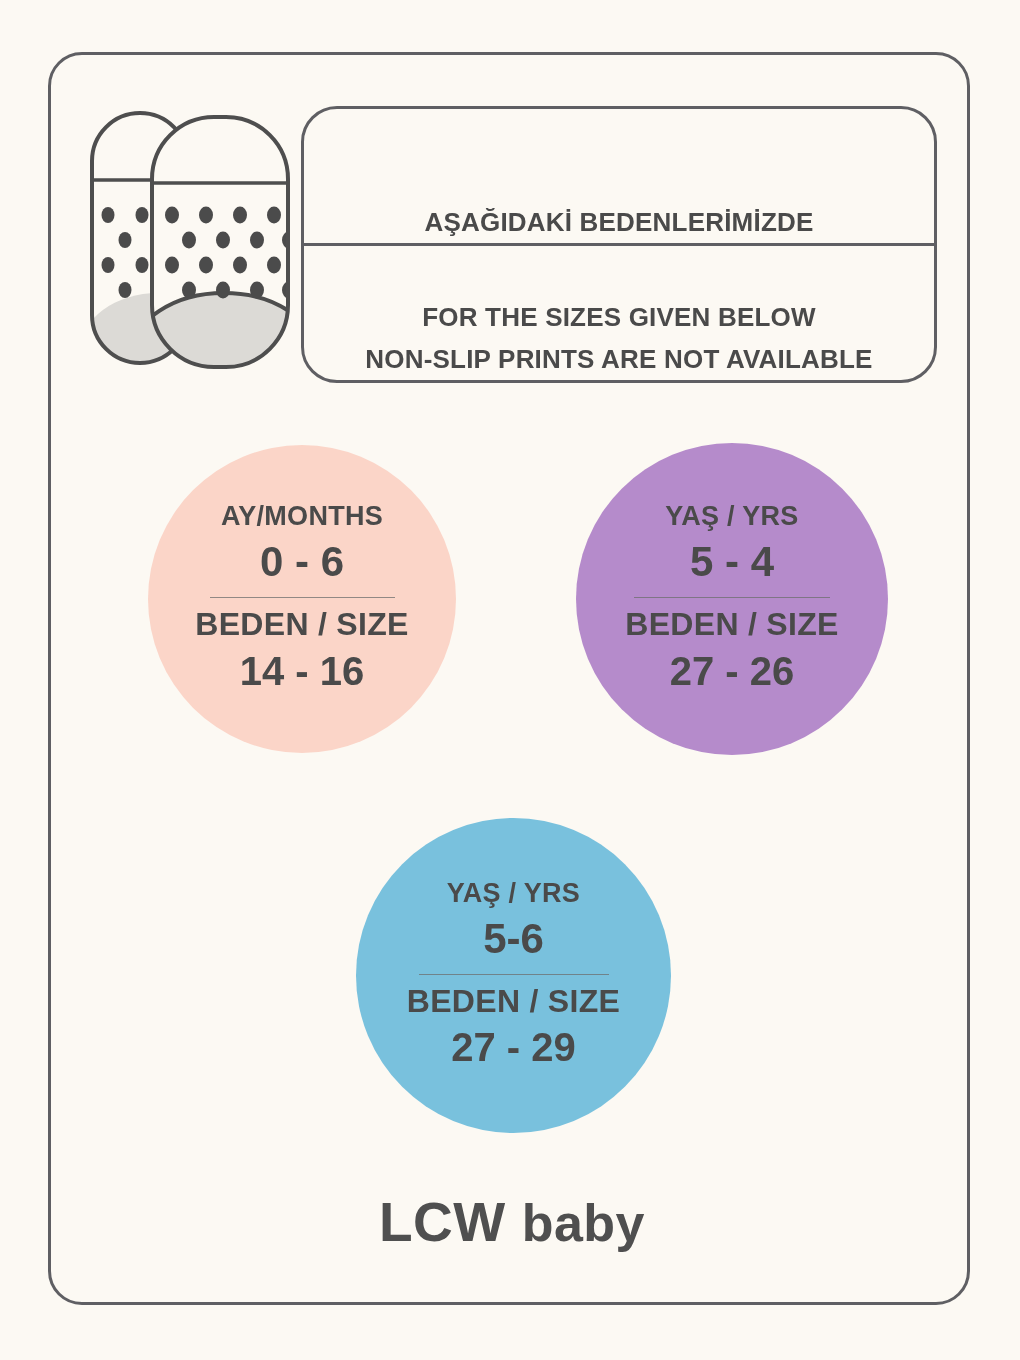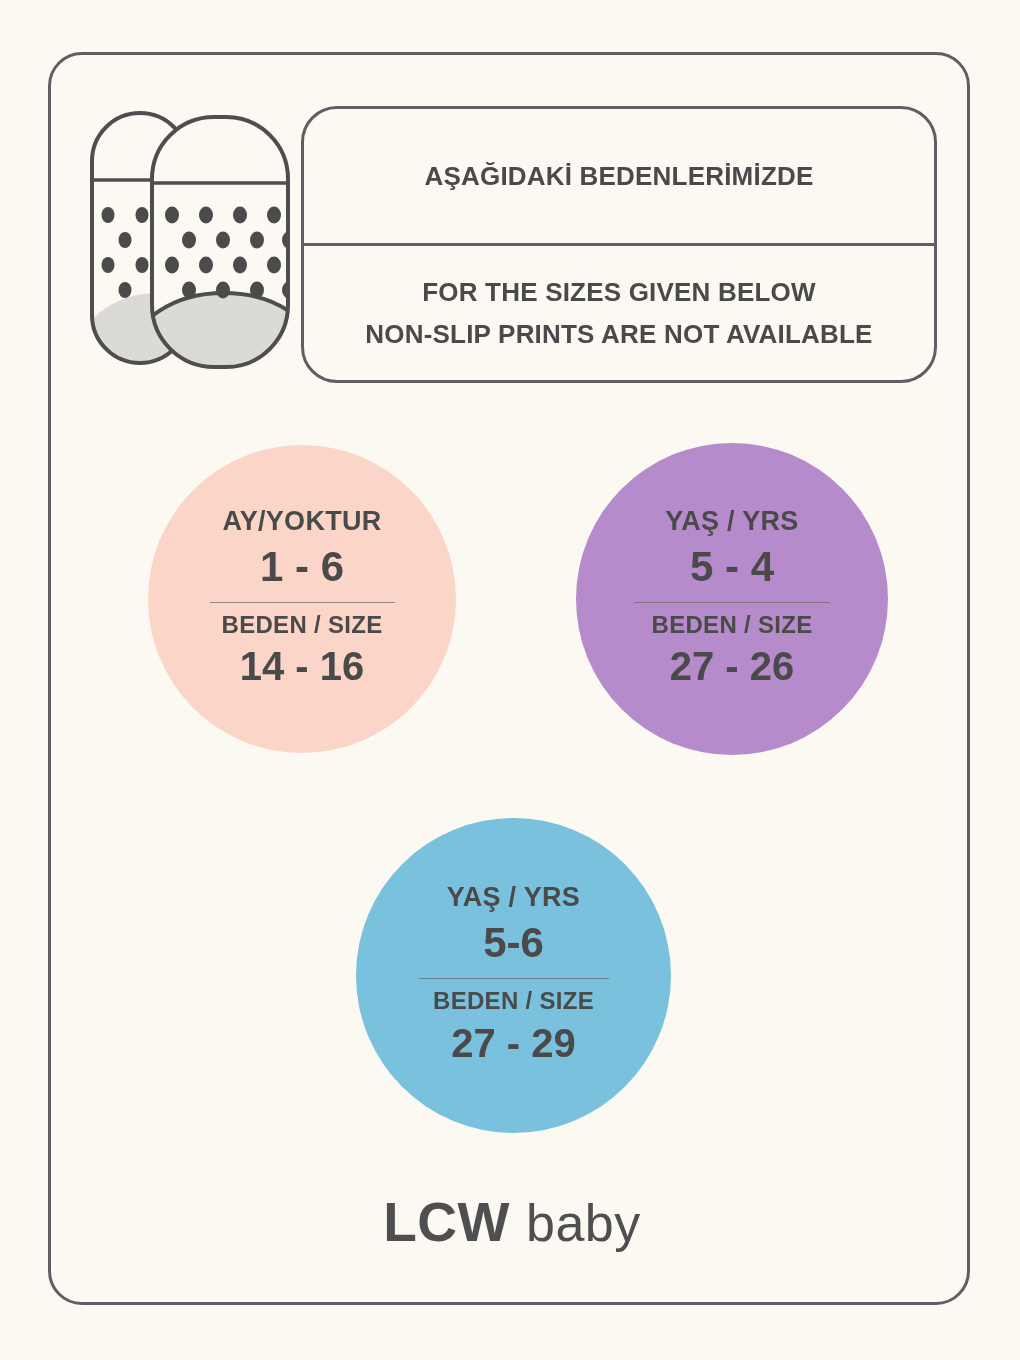--- a/index.html
+++ b/index.html
@@ -59,21 +59,21 @@
     border-radius: 36px;
     background: #FCF9F3;
     display: flex;
     flex-direction: column;
   }
   .notice-half {
     flex: 1 1 50%;
     display: flex;
     flex-direction: column;
     align-items: center;
-    justify-content: center;
+    justify-content: flex-end;
     padding: 0 14px;
     box-sizing: border-box;
   }
   #notice-divider {
     height: 3px;
     background: #5F5F63;
     width: 100%;
   }
   .notice-line {
     font-size: 26px;
@@ -132,21 +132,21 @@
     margin-top: 4px;
   }
   .circle-rule {
     width: 185px;
     height: 1px;
     background: #6E6E6E;
     opacity: .75;
     margin: 10px 0 9px 0;
   }
   .circle-size-label {
-    font-size: 24px;
+    font-size: 32px;
     font-weight: bold;
     letter-spacing: 0.3px;
     color: #4A4A4A;
     line-height: 1.1;
   }
   .circle-size-value {
     font-size: 40px;
     font-weight: bold;
     color: #4A4A4A;
     line-height: 1.25;
@@ -168,21 +168,21 @@
     line-height: 1;
   }
   #brand-logo-primary {
     font-size: 55px;
     font-weight: bold;
     letter-spacing: 0.5px;
     color: #4F4F4F;
   }
   #brand-logo-secondary {
     font-size: 52px;
-    font-weight: normal;
+    font-weight: bold;
     letter-spacing: 0.5px;
     color: #4F4F4F;
     margin-left: 16px;
   }
 </style>
 </head>
 <body>
 
 <div id="size-guide-card">
 
@@ -253,22 +253,22 @@
       </div>
       <div id="notice-divider"></div>
       <div class="notice-half">
         <div class="notice-line">FOR THE SIZES GIVEN BELOW</div>
         <div class="notice-line">NON-SLIP PRINTS ARE NOT AVAILABLE</div>
       </div>
     </div>
   </div>
 
   <div class="size-circle" id="circle-months-0-6">
-    <div class="circle-age-label">AY/YOKTUR</div>
-    <div class="circle-age-value">1 - 6</div>
+    <div class="circle-age-label">AY/MONTHS</div>
+    <div class="circle-age-value">0 - 6</div>
     <div class="circle-rule"></div>
     <div class="circle-size-label">BEDEN / SIZE</div>
     <div class="circle-size-value">14 - 16</div>
   </div>
 
   <div class="size-circle" id="circle-yrs-3-4">
     <div class="circle-age-label">YAŞ / YRS</div>
     <div class="circle-age-value">5 - 4</div>
     <div class="circle-rule"></div>
     <div class="circle-size-label">BEDEN / SIZE</div>

